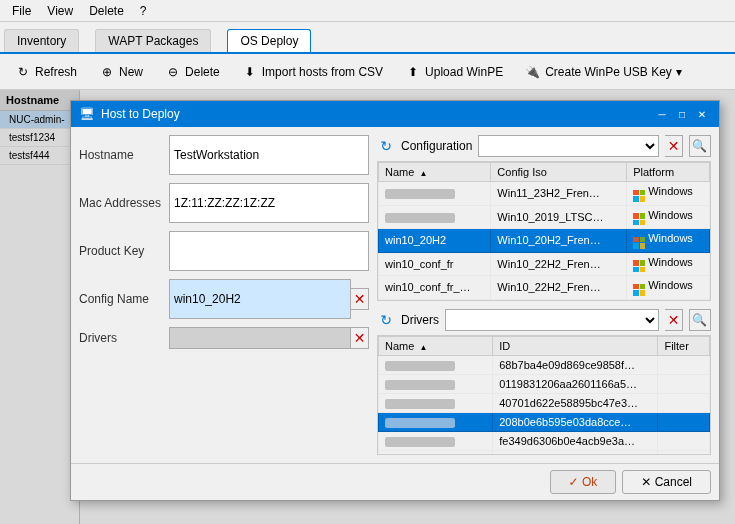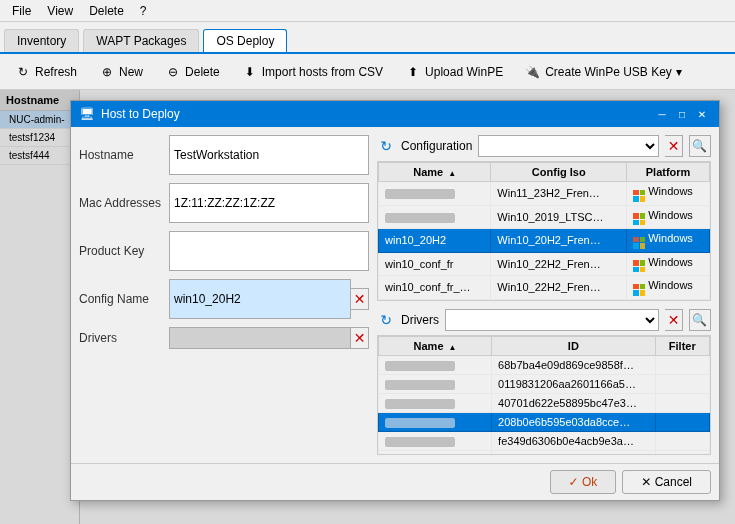--- a/index.html
+++ b/index.html
@@ -36,21 +36,21 @@
       border-bottom: 2px solid #0078d7;
       padding: 4px 4px 0 4px;
       height: 32px;
     }
     .tab {
       padding: 4px 12px;
       cursor: pointer;
       border: 1px solid #ccc;
       border-bottom: none;
       background: #e0e0e0;
-      margin-right: 4px;
+      margin-right: 16px;
       font-size: 12px;
       border-radius: 3px 3px 0 0;
     }
     .tab.active {
       background: #ffffff;
       border-color: #0078d7;
       font-weight: 500;
     }
 
     
@@ -296,22 +296,22 @@
     .config-table {
       width: 100%;
       border-collapse: collapse;
       font-size: 11px;
       border: 1px solid #ccc;
     }
     .config-table th {
       background: #e8e8e8;
       border: 1px solid #ccc;
       padding: 3px 6px;
-      text-align: center;
-      font-weight: 700;
+      text-align: left;
+      font-weight: 400;
       white-space: nowrap;
     }
     .config-table td {
       border: 1px solid #e8e8e8;
       padding: 3px 6px;
       white-space: nowrap;
       overflow: hidden;
       text-overflow: ellipsis;
       max-width: 120px;
     }

